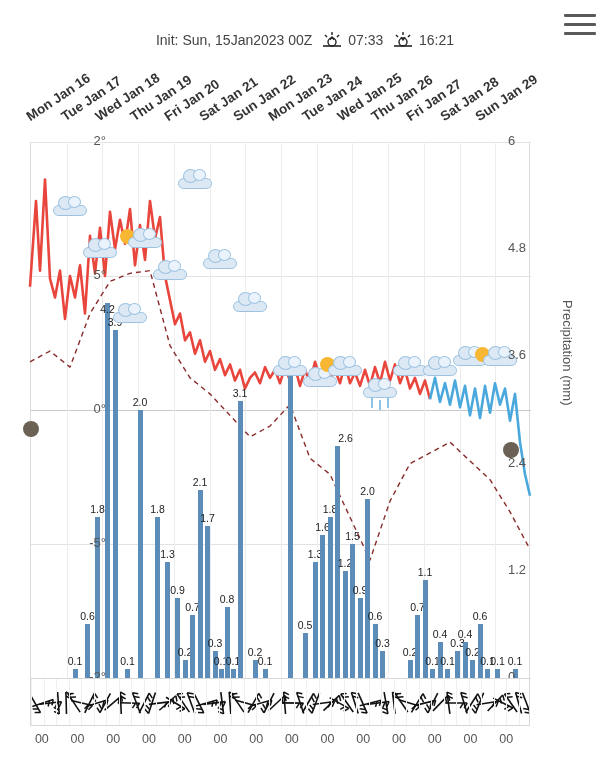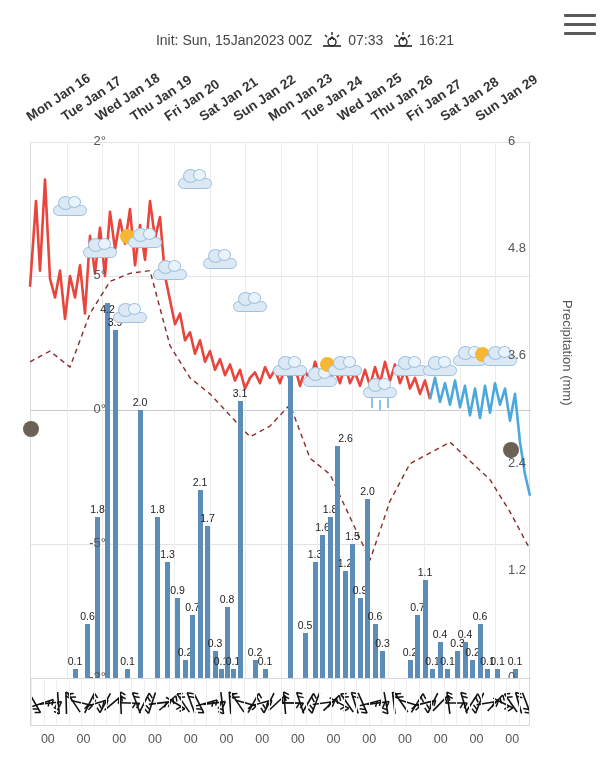--- a/index.html
+++ b/index.html
@@ -77,21 +77,21 @@
   }
 
   
   .windstrip {
     position:absolute; left:30px; top:678px; width:500px; height:48px;
     border:1px solid #d8d8d8; background:#fff; overflow:hidden;
   }
   .windstrip .tick { position:absolute; top:0; width:1px; height:48px; background:#efefef; }
 
   
-  .hours { position:absolute; left:30px; top:732px; width:500px; height:20px;text-decoration:underline; }
+  .hours { position:absolute; left:24px; top:732px; width:500px; height:20px;text-decoration:underline; }
   .hour { position:absolute; font-size:12.5px; color:#555; transform:translateX(-50%); }
 
   
   .wicon { position:absolute; }
   .cloud {
     position:relative; width:34px; height:20px;
   }
   .cloud .c-b { position:absolute; left:0; bottom:0; width:34px; height:11px; background:#dce9f5; border:1.6px solid #9cc2e0; border-radius:7px; }
   .cloud .c-1 { position:absolute; left:5px; bottom:6px; width:15px; height:14px; background:#dce9f5; border:1.6px solid #9cc2e0; border-radius:50%; }
   .cloud .c-2 { position:absolute; left:15px; bottom:8px; width:13px; height:12px; background:#eaf3fb; border:1.6px solid #9cc2e0; border-radius:50%; }

